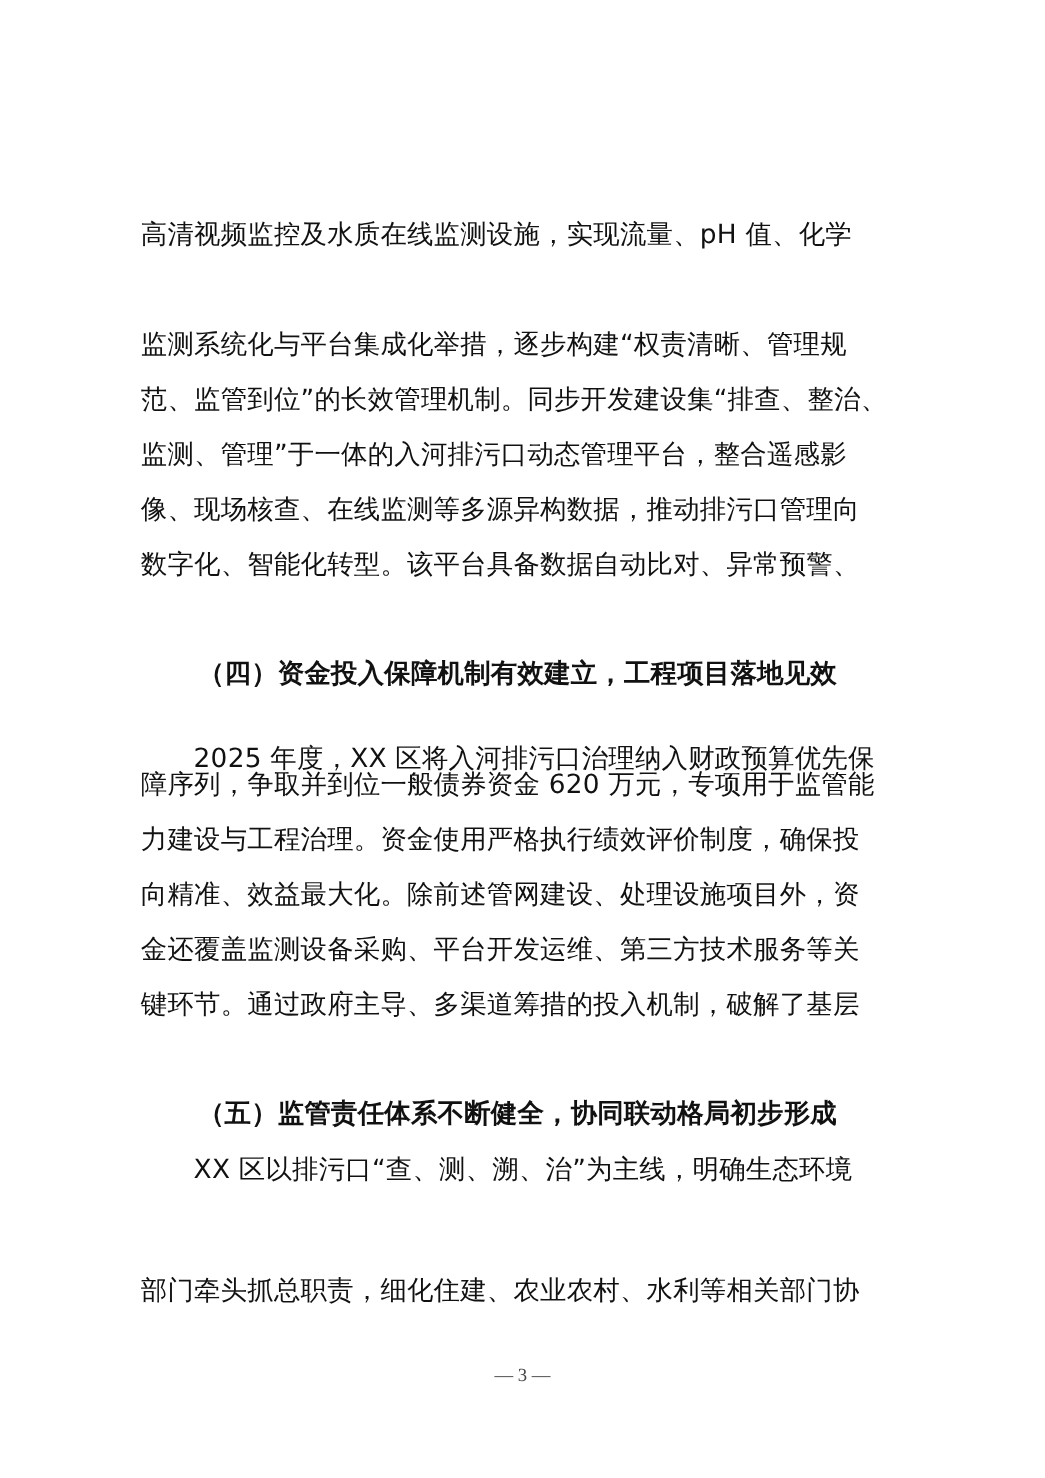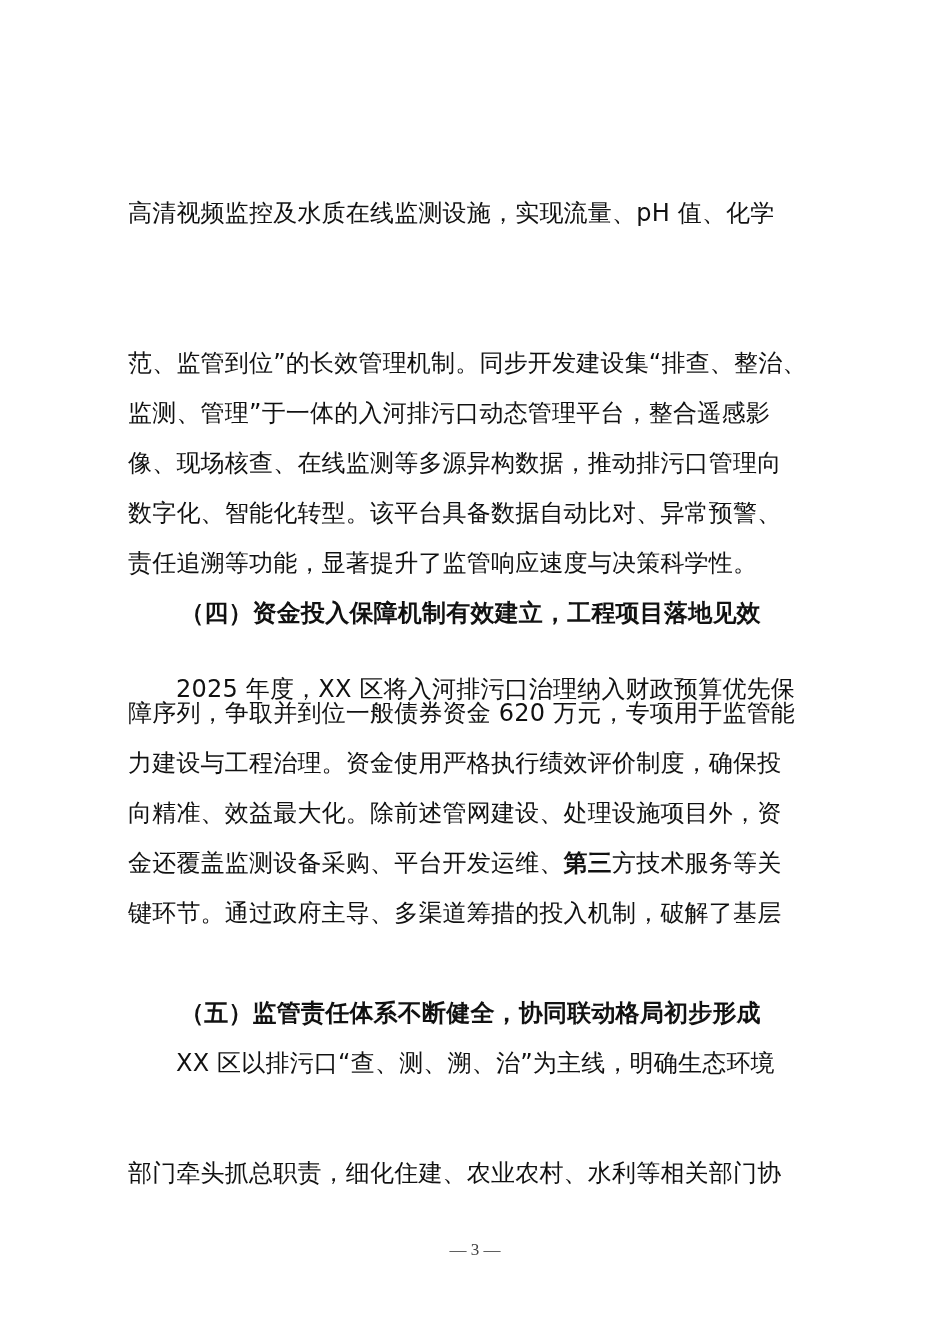--- a/index.html
+++ b/index.html
@@ -3,34 +3,34 @@
   <meta charset="utf-8">
   <style>
     html, body { margin: 0; padding: 0; background: #ffffff; }
     body { width: 950px; height: 1344px; position: relative; overflow: hidden;
            font-family: "DejaVu Sans", "Liberation Sans", sans-serif; color: #111; }
     .page { position: absolute; left: 0; top: 0; width: 950px; height: 1340px; }
     .line { position: absolute; left: 128px; width: 712px; height: 50px; line-height: 50px;
             font-size: 24px; white-space: nowrap; letter-spacing: 0.2px; }
     .heading { font-weight: bold; left: 180px; font-family: Liberation Serif, serif; }
     .indent { left: 176px; }
-    .bold { font-weight: bold; }
+    .bold { font-weight: normal; }
     .footer { position: absolute; top: 1240px; left: 0; width: 950px; text-align: center;
               font-family: "Liberation Serif", serif; font-size: 17px; color: #444; }
   </style>
 </head>
 <body>
 
 <div class="page">
   <div class="line" style="top:188px">高清视频监控及水质在线监测设施，实现流量、pH 值、化学</div>
+  <div class="line" style="top:288px">监测系统化与平台集成化举措，逐步构建“权责清晰、管理规</div>
   <div class="line" style="top:338px">范、监管到位”的长效管理机制。同步开发建设集“排查、整治、</div>
   <div class="line" style="top:388px">监测、管理”于一体的入河排污口动态管理平台，整合遥感影</div>
   <div class="line" style="top:438px">像、现场核查、在线监测等多源异构数据，推动排污口管理向</div>
   <div class="line" style="top:488px">数字化、智能化转型。该平台具备数据自动比对、异常预警、</div>
-  <div class="line" style="top:538px">责任追溯等功能，显著提升了监管响应速度与决策科学性。</div>
 
   <div class="line heading" style="top:588px">（四）资金投入保障机制有效建立，工程项目落地见效</div>
   <div class="line indent" style="top:664px">2025 年度，XX 区将入河排污口治理纳入财政预算优先保</div>
   <div class="line" style="top:688px">障序列，争取并到位一般债券资金 620 万元，专项用于监管能</div>
   <div class="line" style="top:738px">力建设与工程治理。资金使用严格执行绩效评价制度，确保投</div>
   <div class="line" style="top:788px">向精准、效益最大化。除前述管网建设、处理设施项目外，资</div>
   <div class="line" style="top:838px"><span>金还覆盖监测设备采购、平台开发运维、</span><span class="bold">第三</span><span>方技术服务等关</span></div>
   <div class="line" style="top:888px">键环节。通过政府主导、多渠道筹措的投入机制，破解了基层</div>
 
   <div class="line heading" style="top:988px">（五）监管责任体系不断健全，协同联动格局初步形成</div>

